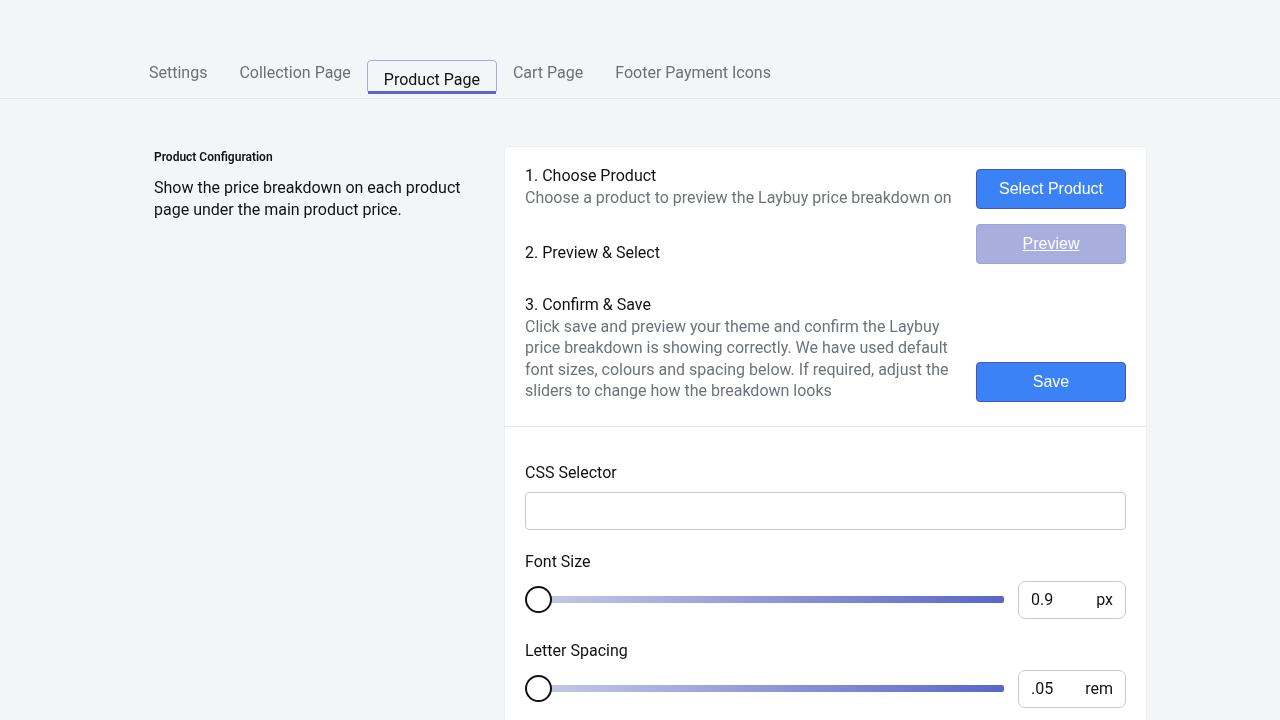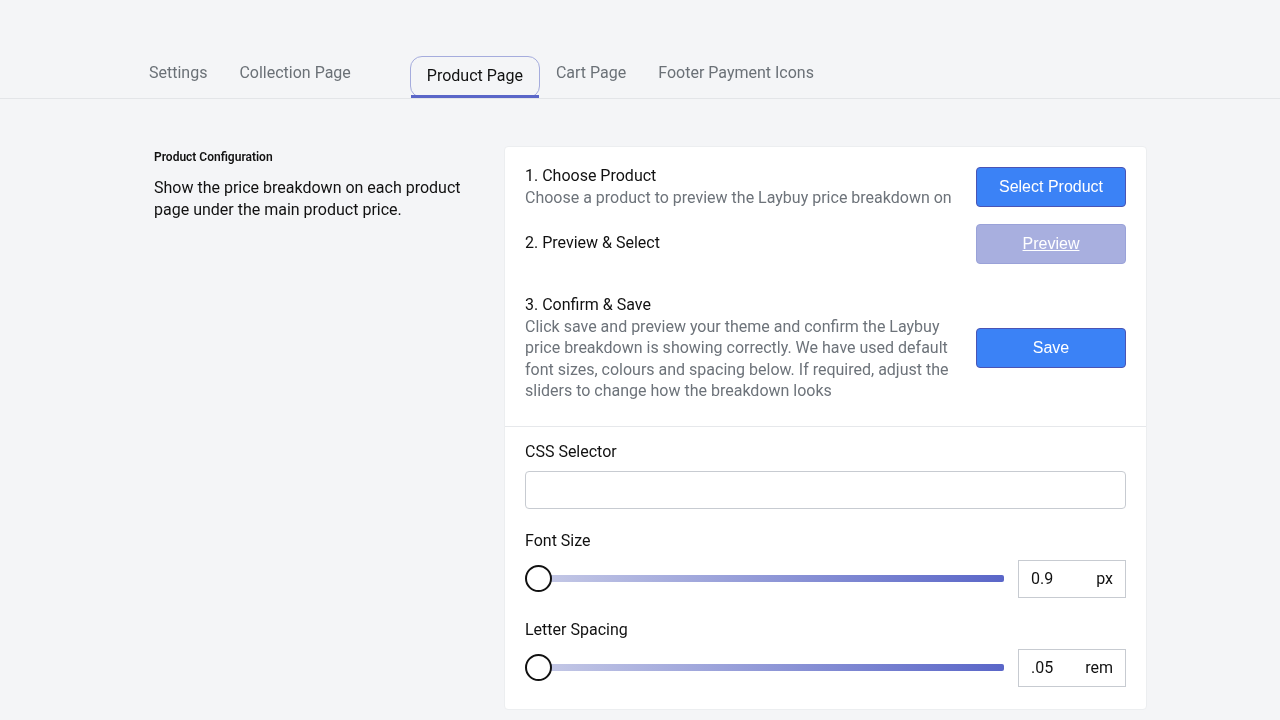--- a/index.html
+++ b/index.html
@@ -21,23 +21,22 @@
     .tab {
       padding: 8px 16px 16px 16px;
       font-size: 16px;
       color: #6b7177;
       cursor: pointer;
       position: relative;
     }
     .tab.active {
       color: #111;
       border: 1px solid #a5acdd;
-      border-radius: 12px;
-      padding: 9px 16px 12px 16px;
-      margin-left: 43px;
+      border-radius: 4px;
+      padding: 9px 16px 4px 16px;
     }
     .tab.active::after {
       content: '';
       position: absolute;
       left: 0;
       right: 0;
       bottom: -1px;
       height: 3px;
       background: #5a66c8;
     }
@@ -65,21 +64,21 @@
       flex: 1;
       background: #fff;
       border: 1px solid #eceef0;
       border-radius: 4px;
     }
     .steps {
       padding: 19px 20px 24px 20px;
     }
     .step {
       display: flex;
-      align-items: center;
+      align-items: flex-end;
       gap: 12px;
       margin-bottom: 15px;
     }
     .step:last-child { margin-bottom: 0; margin-top: 31px; }
     .step-text {
       flex: 1;
     }
     .step-title {
       font-size: 16px;
       color: #111;
@@ -102,21 +101,21 @@
       text-align: center;
     }
     .btn.disabled {
       background: #a8afdf;
       border-color: #9aa2d8;
       cursor: default;
       text-decoration: underline;
     }
     .form-section {
       border-top: 1px solid #e6e8eb;
-      padding: 15px 20px 0 20px;
+      padding: 36px 20px 0 20px;
     }
     .field {
       margin-bottom: 22px;
     }
     .field-label {
       font-size: 16px;
       color: #111;
       margin-bottom: 10px;
       display: block;
     }
@@ -154,21 +153,21 @@
       width: 27px;
       height: 27px;
       background: #fff;
       border: 2px solid #111;
       border-radius: 50%;
     }
     .value-box {
       width: 108px;
       height: 38px;
       border: 1px solid #c7cbd1;
-      border-radius: 0;
+      border-radius: 7px;
       display: flex;
       align-items: center;
       justify-content: space-between;
       padding: 0 12px;
       font-size: 16px;
       color: #111;
     }
   </style>
 </head>
 <body>

